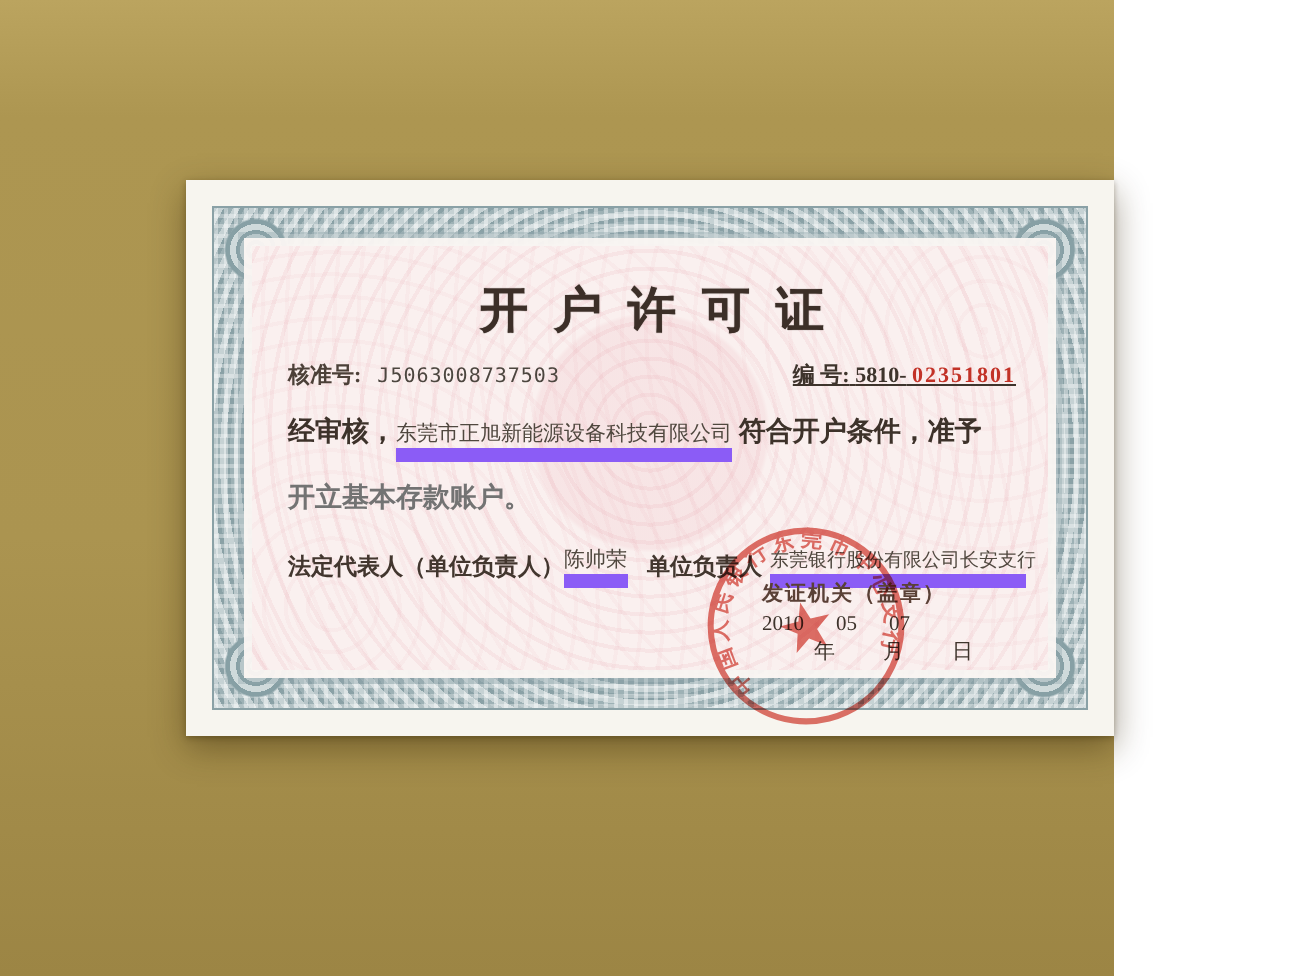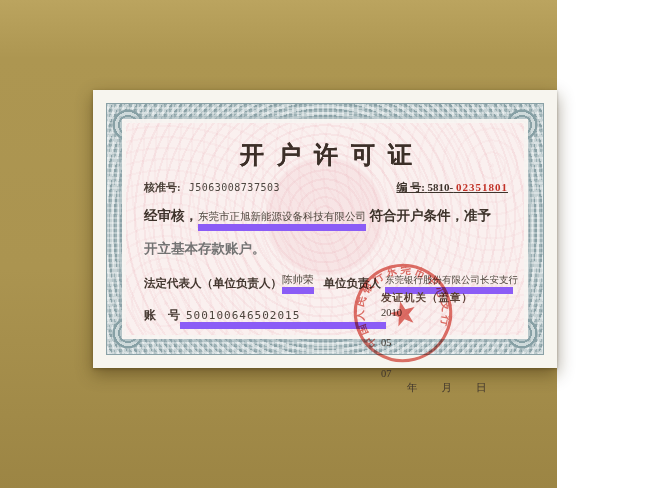--- a/index.html
+++ b/index.html
@@ -41,21 +41,21 @@
   .body-line2{margin-top:9px;font-size:13.5px;font-weight:bold;color:#737373;}
   .fields-row{display:flex;align-items:center;margin-top:15px;font-size:11.5px;font-weight:bold;
     color:#42362e;white-space:nowrap;}
   .rep-name{width:86px;font-size:10.5px;color:#50483f;}
   .bank-label{margin-left:10px;}
   .bank-name{width:128px;font-size:9.5px;color:#50483f;margin-left:4px;}
   .account-row{display:flex;align-items:baseline;margin-top:13px;font-size:12px;font-weight:bold;color:#42362e;}
   .account-num{width:200px;font-size:11px;color:#4c443c;text-align:left;padding-left:6px;letter-spacing:1px;font-family:"DejaVu Sans Mono",monospace;}
   .issuer{position:absolute;left:255px;top:168px;font-size:10.5px;color:#4a3a31;line-height:1.35;}
   .issuer-label{letter-spacing:1px;font-weight:bold;color:#5a4036;}
-  .date-nums{display:flex;gap:16px;margin-top:1px;color:#3e342c;flex-direction:column;}
+  .date-nums{display:flex;gap:16px;margin-top:1px;color:#3e342c;}
   .date-units{display:flex;gap:24px;padding-left:26px;color:#3e342c;}
   .seal{position:absolute;left:225px;top:138px;width:104px;height:104px;transform:rotate(-14deg);
     opacity:.82;mix-blend-mode:multiply;pointer-events:none;}
 </style>
 </head>
 <body>
 
 <div class="scene">
   <div class="paper">
     <div class="band">
@@ -86,24 +86,20 @@
       </div>
       <div class="body-line2">开立基本存款账户。</div>
 
       <div class="fields-row">
         <span>法定代表人（单位负责人）</span>
         <span class="uline rep-name">陈帅荣</span>
         <span class="bank-label">单位负责人</span>
         <span class="uline bank-name">东莞银行股份有限公司长安支行</span>
       </div>
 
-      <div class="account-row">
-        <span>账　号</span>
-        <span class="uline account-num">500100646502015</span>
-      </div>
 
       <div class="issuer">
         <div class="issuer-label">发证机关（盖章）</div>
         <div class="date-nums">
           <span>2010</span>
           <span>05</span>
           <span>07</span>
         </div>
         <div class="date-units">
           <span>年</span>

